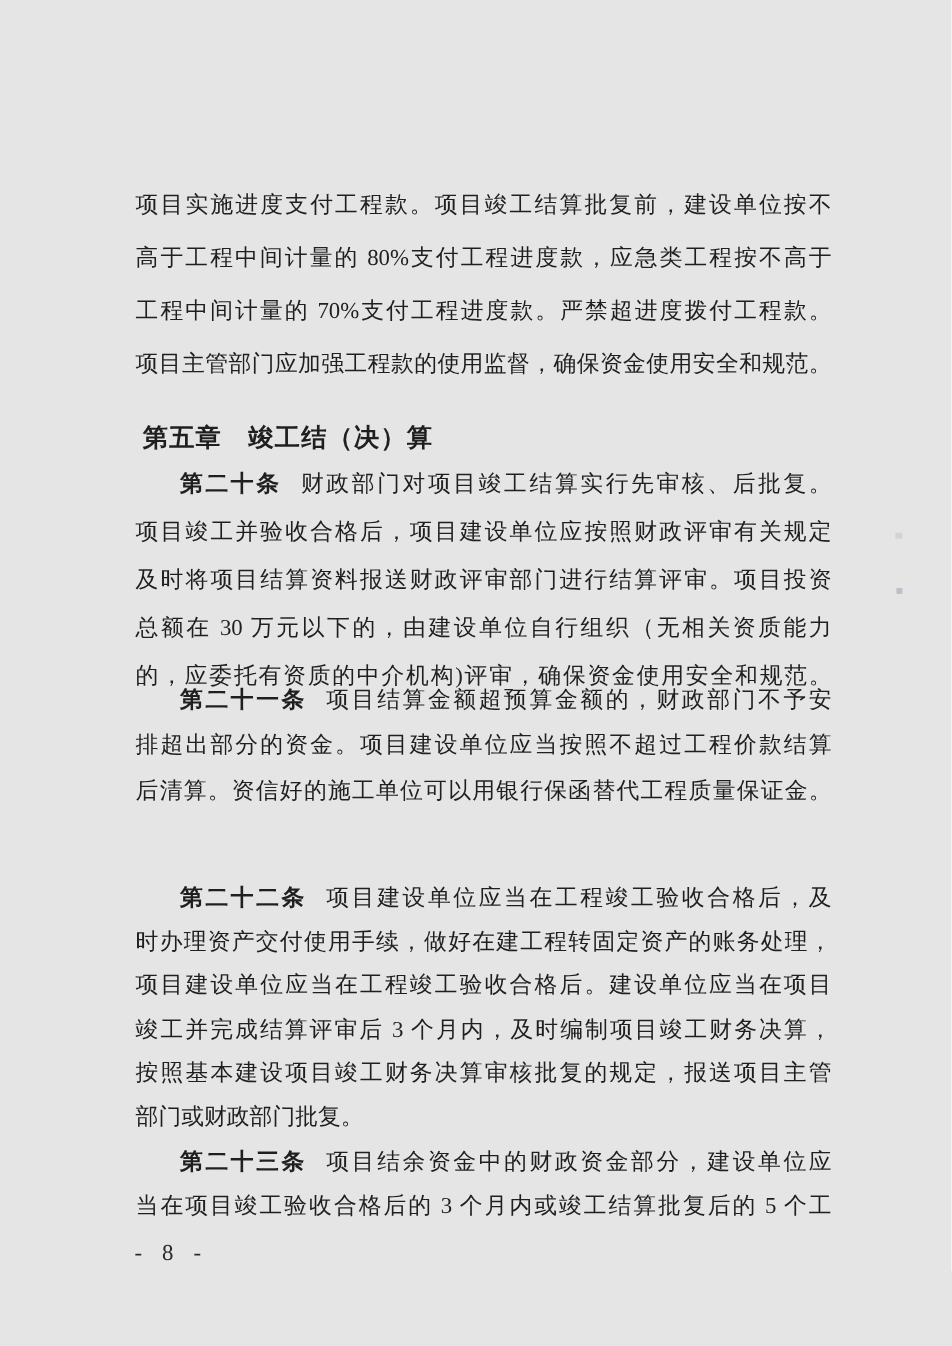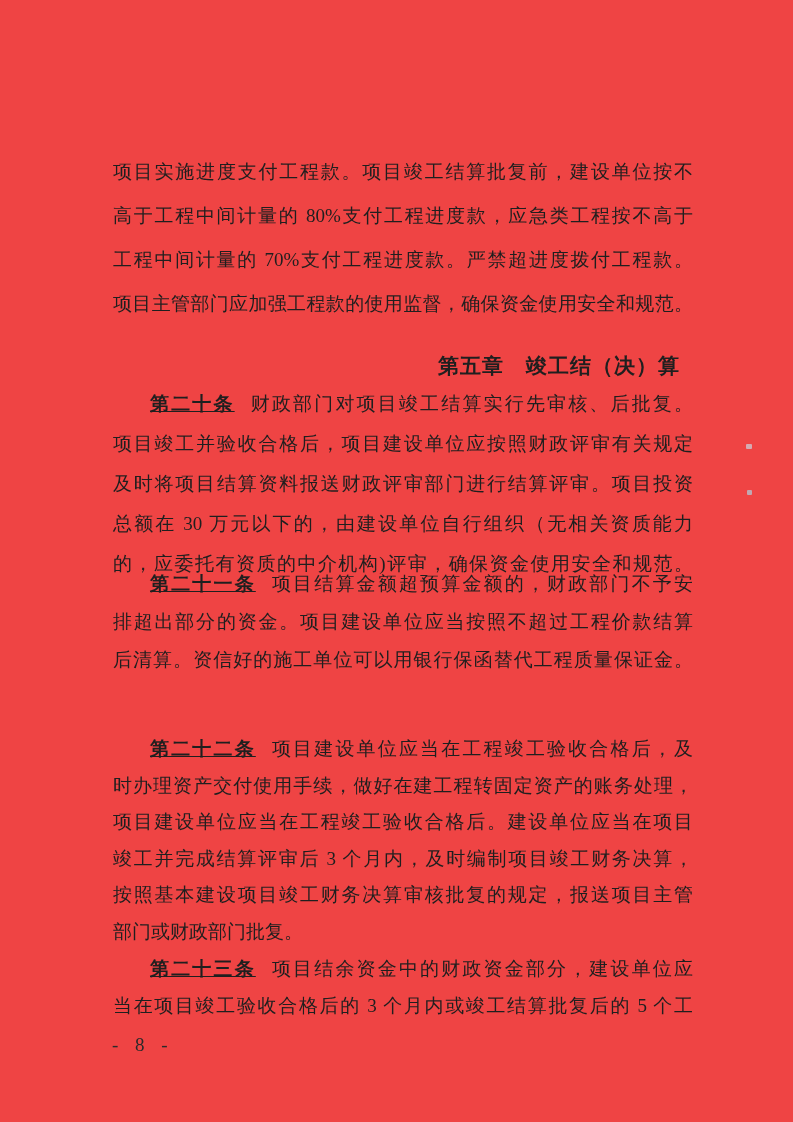--- a/index.html
+++ b/index.html
@@ -4,21 +4,21 @@
 <style>
   html, body {
     margin: 0;
     padding: 0;
     background: #ffffff;
   }
   .page {
     position: relative;
     width: 793px;
     height: 1122px;
-    background: #ef4444;
+    background: #e5e5e5;
     font-family: "Liberation Serif", "DejaVu Serif", serif;
     color: #1f1f1f;
     overflow: hidden;
   }
   .para {
     position: absolute;
     left: 113px;
     width: 580px;
   }
   .line {
@@ -30,45 +30,44 @@
     text-align: justify;
     text-align-last: justify;
   }
   .indent {
     padding-left: 37px;
   }
   .p-cont { top: 150px; }
   .p-cont .line { line-height: 44px; height: 44px; }
   .chapter {
     position: absolute;
-    left: 100px;
+    left: 119px;
     top: 349px;
     width: 580px;
     margin: 0;
     font-size: 21px;
     font-weight: bold;
-    text-align: right;
+    text-align: left;
     line-height: 34px;
     height: 34px;
     font-family: "Liberation Sans", "DejaVu Sans", sans-serif;
     letter-spacing: 1px;
   }
   .a20 { top: 384px; }
   .a20 .line { line-height: 40px; height: 40px; }
   .a21 { top: 565px; }
   .a21 .line { line-height: 38px; height: 38px; }
   .a22 { top: 731px; }
   .a22 .line { line-height: 36.6px; height: 36.6px; }
   .a23 { top: 950px; }
   .a23 .line { line-height: 37px; height: 37px; }
   .term {
     font-weight: bold;
     font-family: "Liberation Sans", "DejaVu Sans", sans-serif;
     margin-right: 0.85em;
-    text-decoration: underline;
   }
   .pagenum {
     position: absolute;
     left: 112px;
     top: 1034px;
     font-size: 19px;
     letter-spacing: 6px;
     color: #2a2a2a;
   }
   .speck {

